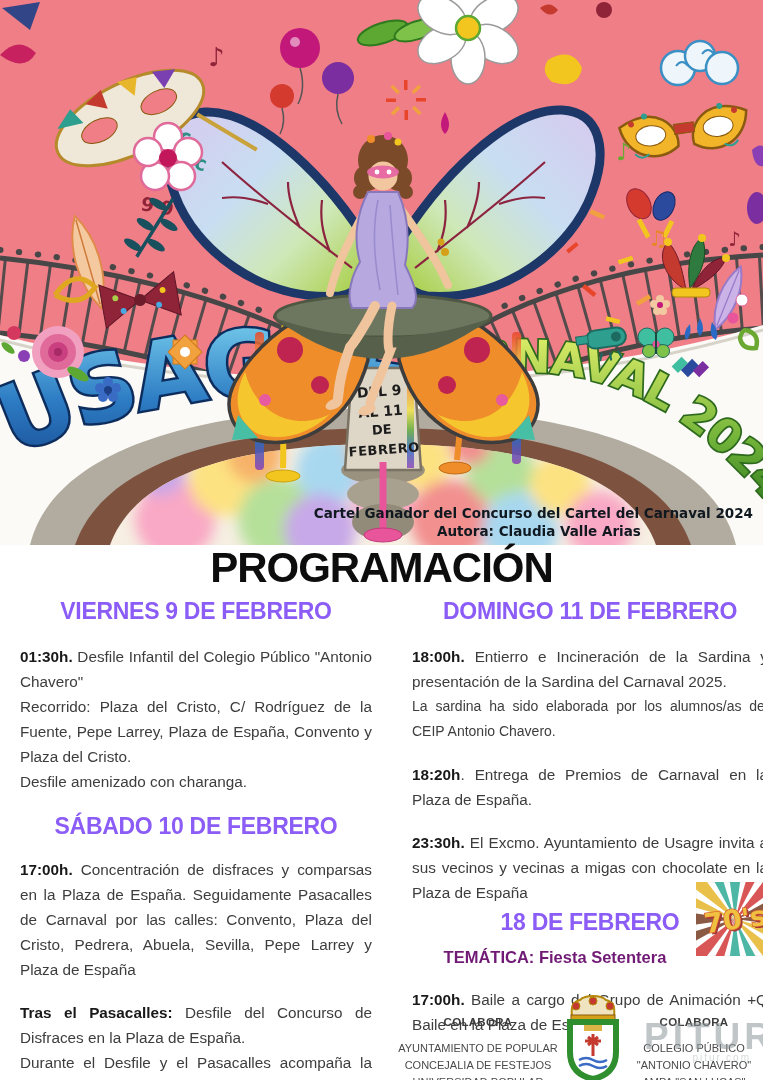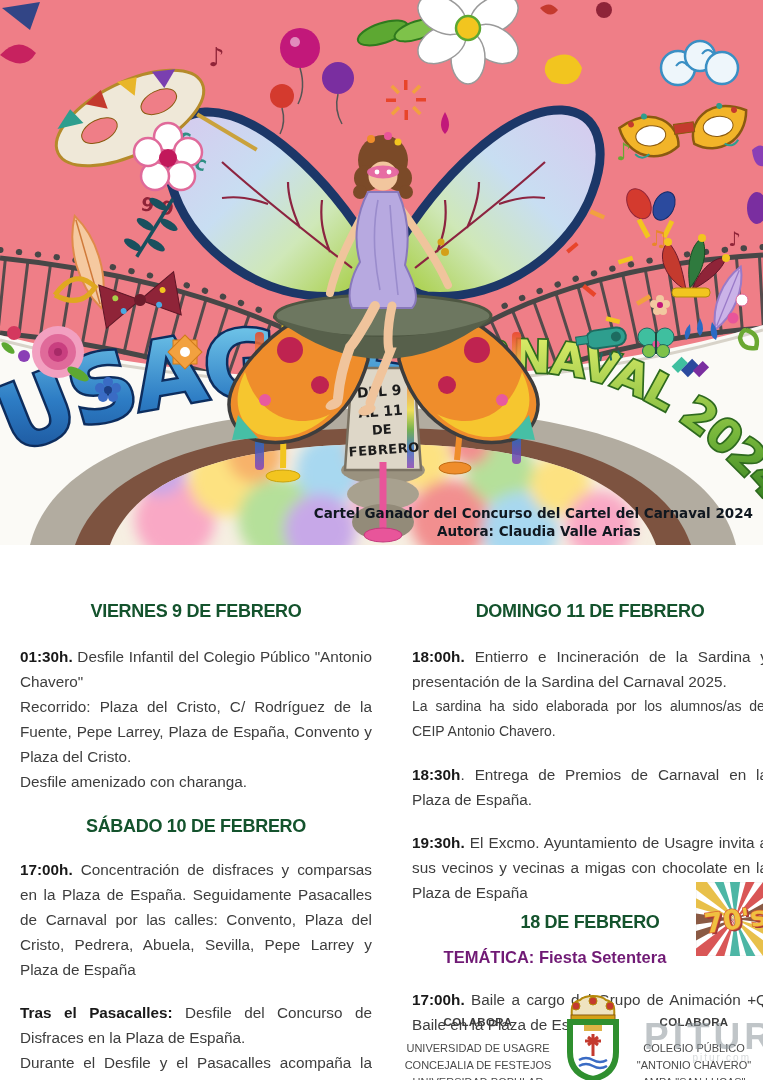--- a/index.html
+++ b/index.html
@@ -4,21 +4,21 @@
 <style>
   html,body{margin:0;padding:0;background:#777;}
   .page{position:relative;width:763px;height:1080px;background:#ffffff;overflow:hidden;
         font-family:"Liberation Sans", sans-serif;}
   .artwork{position:absolute;top:0;left:0;}
   .prog-title{position:absolute;top:546px;left:0;width:763px;margin:0;text-align:center;
         font-size:42px;font-weight:800;letter-spacing:-1px;color:#0d0d0d;line-height:1.05;}
   .col{position:absolute;top:598px;}
   .col-left{left:20px;width:352px;}
   .col-right{left:412px;width:356px;}
-  .col h2{margin:0;text-align:center;font-size:18px;font-weight:800;color:#14532d;line-height:26px;letter-spacing:-0.3px;}
+  .col h2{margin:0;text-align:center;font-size:23px;font-weight:800;color:#8b5cf6;line-height:26px;letter-spacing:-0.3px;}
   .col p{margin:0;font-size:15.3px;line-height:25px;color:#3d3d3d;text-align:justify;}
   .col p.first{margin-top:20px;}
   .col p.gap{margin-top:18px;}
   .col p .lead{font-weight:bold;color:#191919;}
   .col h2.mid{margin-top:19px;margin-bottom:18px;}
   .col p.note{font-size:14px;line-height:25px;}
   .pinata-head{margin-top:12px !important;}
   .pinata-head2{margin-top:4px !important;}
   .theme-line{margin-top:10px;text-align:center;font-size:16.5px;font-weight:bold;color:#701a75;line-height:24px;}
   .theme-wrap{padding-right:70px;}
@@ -402,40 +402,41 @@
       <ellipse cx="757" cy="208" rx="10" ry="16" fill="#7a2ea0"></ellipse>
       <path d="M752,150 q10,-10 16,2 l-4,14 q-10,2 -12,-16" fill="#8a3fb5"></path>
     </g>
 
     <g font-weight="bold" fill="#101820" text-anchor="end">
       <text x="753" y="518" font-size="13.5">Cartel Ganador del Concurso del Cartel del Carnaval 2024</text>
       <text x="753" y="536" font-size="13.5" transform="translate(-316 0)" text-anchor="start">Autora: Claudia Valle Arias</text>
     </g>
   </svg>
 
+  <h1 class="prog-title">PROGRAMACIÓN</h1>
 
   <div class="col col-left">
     <h2>VIERNES 9 DE FEBRERO</h2>
     <p class="first"><span class="lead">01:30h.</span><span> Desfile Infantil del Colegio Público "Antonio Chavero"</span></p>
     <p>Recorrido: Plaza del Cristo, C/ Rodríguez de la Fuente, Pepe Larrey, Plaza de España, Convento y Plaza del Cristo.</p>
     <p>Desfile amenizado con charanga.</p>
 
     <h2 class="mid">SÁBADO 10 DE FEBRERO</h2>
     <p><span class="lead">17:00h.</span><span> Concentración de disfraces y comparsas en la Plaza de España. Seguidamente Pasacalles de Carnaval por las calles: Convento, Plaza del Cristo, Pedrera, Abuela, Sevilla, Pepe Larrey y Plaza de España</span></p>
     <p class="gap"><span class="lead">Tras el Pasacalles:</span><span> Desfile del Concurso de Disfraces en la Plaza de España.</span></p>
     <p>Durante el Desfile y el Pasacalles acompaña la "Charanga Los Sones"</p>
 
   </div>
 
   <div class="col col-right">
     <h2>DOMINGO 11 DE FEBRERO</h2>
     <p class="first"><span class="lead">18:00h.</span><span> Entierro e Incineración de la Sardina y presentación de la Sardina del Carnaval 2025.</span></p>
     <p class="note">La sardina ha sido elaborada por los alumnos/as del CEIP Antonio Chavero.</p>
-    <p class="gap"><span class="lead">18:30h</span><span>. Entrega de Premios de Carnaval en la Plaza de España.</span></p>
-    <p class="gap"><span class="lead">19:30h.</span><span> El Excmo. Ayuntamiento de Usagre invita a sus vecinos y vecinas a migas con chocolate en la Plaza de España</span></p>
+    <p class="gap"><span class="lead">18:20h</span><span>. Entrega de Premios de Carnaval en la Plaza de España.</span></p>
+    <p class="gap"><span class="lead">23:30h.</span><span> El Excmo. Ayuntamiento de Usagre invita a sus vecinos y vecinas a migas con chocolate en la Plaza de España</span></p>
 
     <h2 class="pinata-head2">18 DE FEBRERO</h2>
     <div class="theme-line theme-wrap">TEMÁTICA: Fiesta Setentera</div>
     <p class="gap"><span class="lead">17:00h.</span><span> Baile a cargo del Grupo de Animación +Q Baile en la Plaza de España.</span></p>
 
     <svg class="seventies" width="78" height="74" viewBox="0 0 78 74">
       <rect x="0" y="0" width="78" height="74" rx="6" fill="#ffffff" stroke="#eee"></rect>
       <g transform="translate(39,37)">
         <g>
           <polygon points="0,0 -8,-58 8,-58" fill="#4db6a5"></polygon>
@@ -460,21 +461,21 @@
           <text x="0" y="10" font-size="27" fill="#f0c040" stroke="#d95e2e" stroke-width="1.4" paint-order="stroke">70's</text>
         </g>
       </g>
     </svg>
   </div>
 
   <div class="footer">
     <div class="sponsor org">
       <div class="label">COLABORA</div>
       <div class="lines">
-        <div>UNIVERSIDAD DE USAGRE</div>
+        <div>AYUNTAMIENTO DE POPULAR</div>
         <div>CONCEJALIA DE FESTEJOS</div>
         <div>UNIVERSIDAD POPULAR</div>
       </div>
     </div>
 
     <svg class="crest" width="62" height="86" viewBox="0 0 62 86">
       <g>
         <path d="M10,22 Q8,8 18,6 Q22,2 31,2 Q40,2 44,6 Q54,8 52,22 Z" fill="#efe3c0" stroke="#b5890a" stroke-width="2"></path>
         <circle cx="14" cy="12" r="4" fill="#c43a2e" stroke="#b5890a"></circle>
         <circle cx="31" cy="7" r="4" fill="#c43a2e" stroke="#b5890a"></circle>

